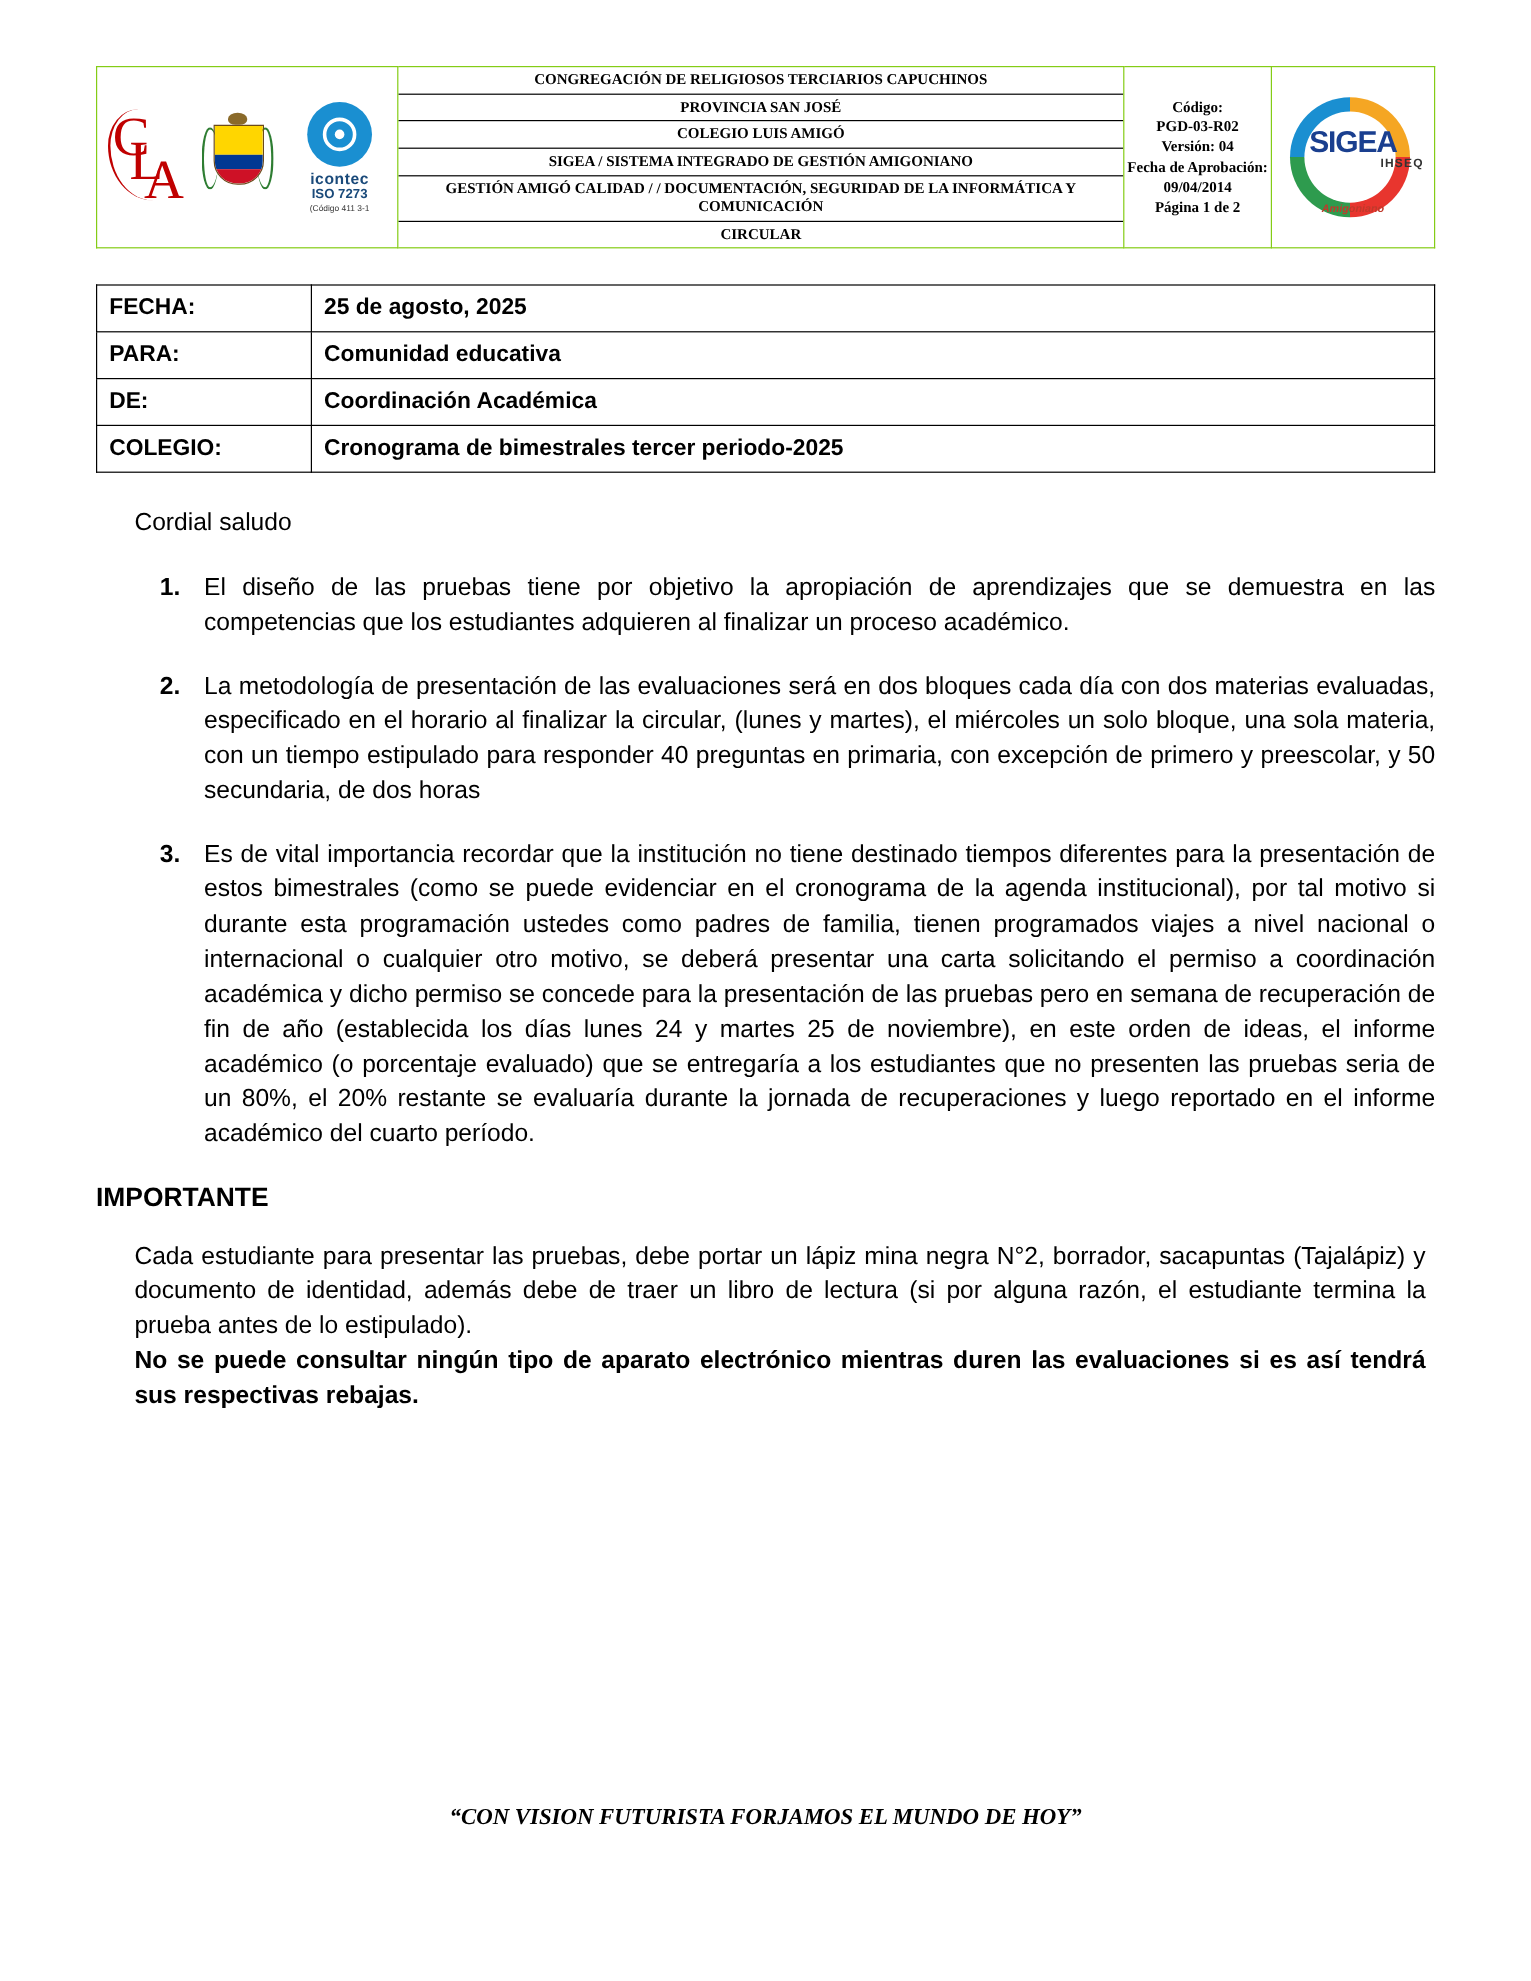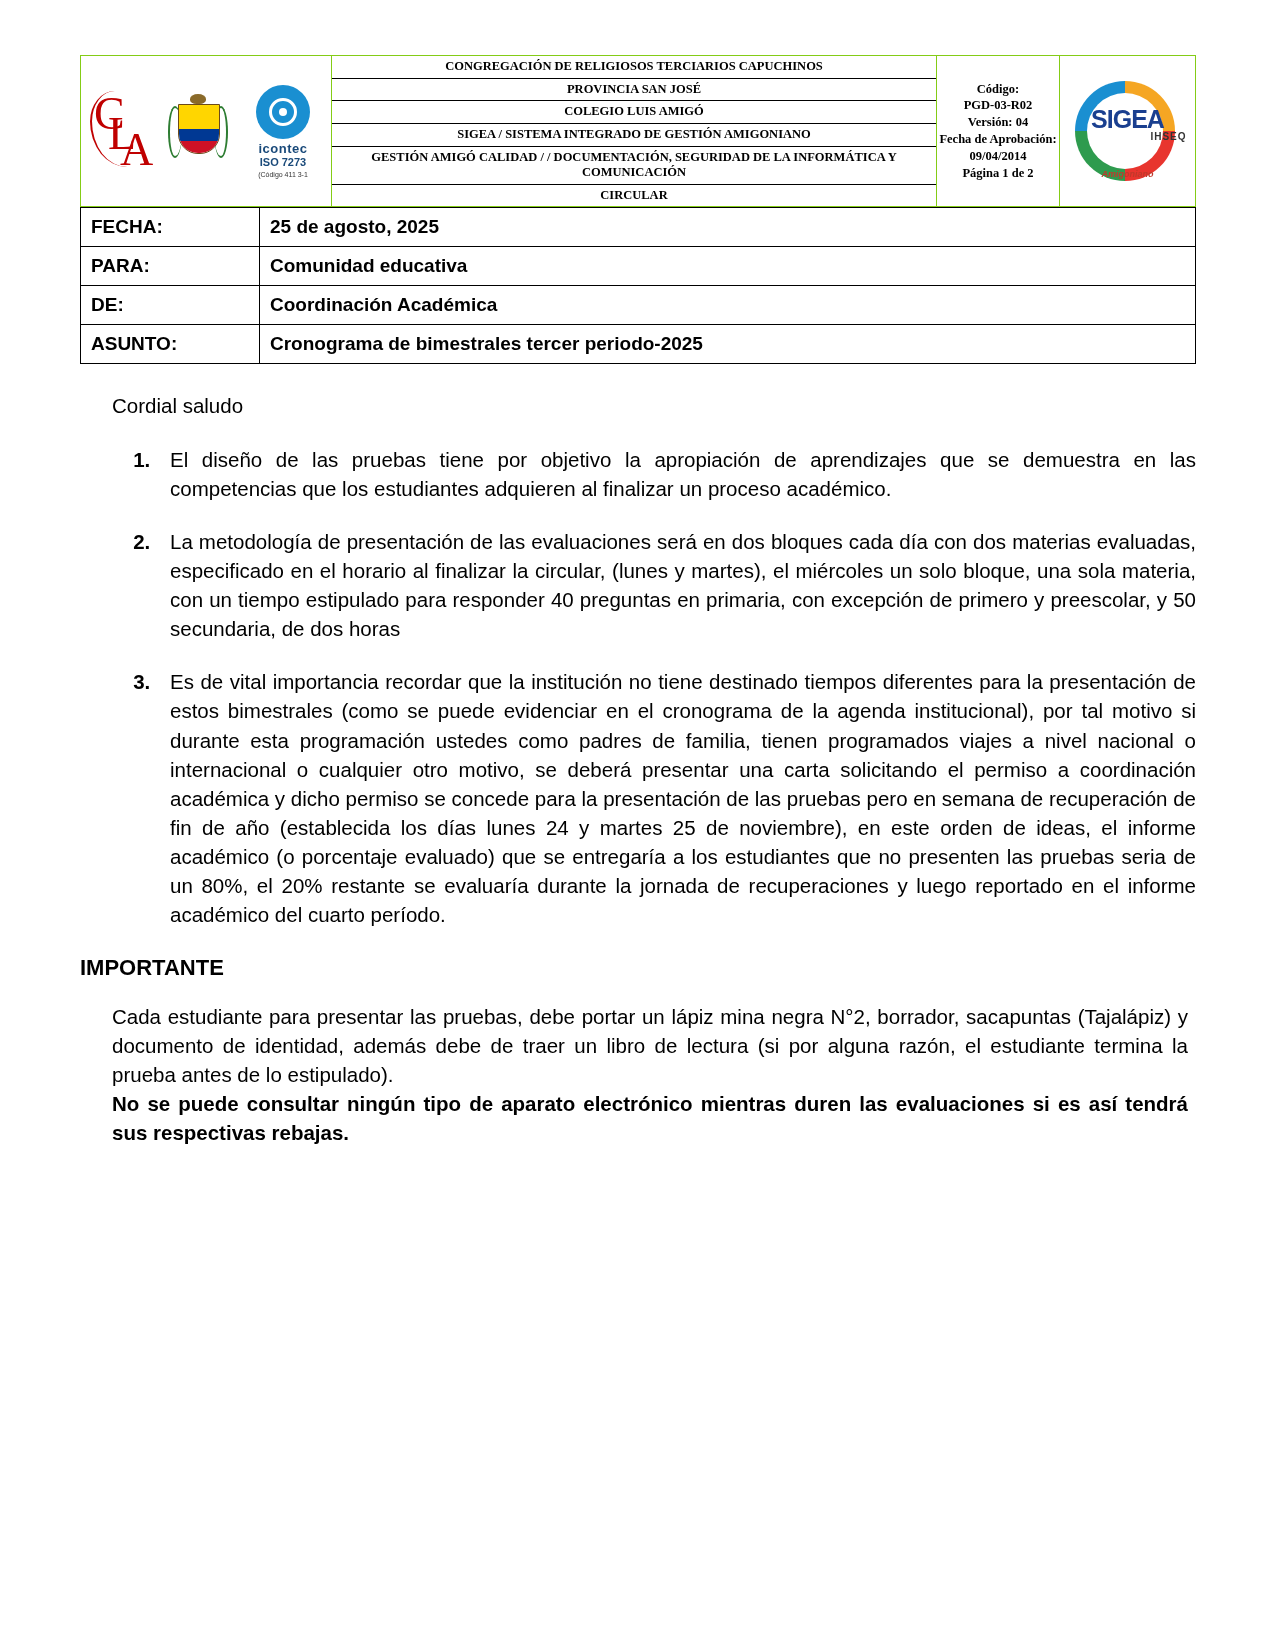--- a/index.html
+++ b/index.html
@@ -191,20 +191,21 @@
     font-style: italic;
     color: #c0392b;
     font-weight: bold;
   }
 
   
   table.info-table {
     width: 100%;
     border-collapse: collapse;
     table-layout: fixed;
+    margin-top: 30px;
   }
   table.info-table td {
     border: 1px solid #000;
     padding: 6px 10px;
     font-size: 19px;
     font-weight: bold;
     font-family: "Liberation Sans", sans-serif;
     height: 26px;
   }
   table.info-table td.lbl { width: 158px; }
@@ -335,33 +336,34 @@
     </tr>
     <tr>
       <td class="lbl">PARA:</td>
       <td>Comunidad educativa</td>
     </tr>
     <tr>
       <td class="lbl">DE:</td>
       <td>Coordinación Académica</td>
     </tr>
     <tr>
-      <td class="lbl">ASUNTO:</td>
+      <td class="lbl">COLEGIO:</td>
       <td>Cronograma de bimestrales tercer periodo-2025</td>
     </tr>
   </tbody>
     </table>
 
   <div class="body-text">
     <p class="p-saludo">Cordial saludo</p>
 
     <ol class="main-list">
       <li>El diseño de las pruebas tiene por objetivo la apropiación de aprendizajes que se demuestra en las competencias que los estudiantes adquieren al finalizar un proceso académico.</li>
       <li>La metodología de presentación de las evaluaciones será en dos bloques cada día con dos materias evaluadas, especificado en el horario al finalizar la circular, (lunes y martes), el miércoles un solo bloque, una sola materia, con un tiempo estipulado para responder 40 preguntas en primaria, con excepción de primero y preescolar, y 50 secundaria, de dos horas</li>
       <li>Es de vital importancia recordar que la institución no tiene destinado tiempos diferentes para la presentación de estos bimestrales (como se puede evidenciar en el cronograma de la agenda institucional), por tal motivo si durante esta programación ustedes como padres de familia, tienen programados viajes a nivel nacional o internacional o cualquier otro motivo, se deberá presentar una carta solicitando el permiso a coordinación académica y dicho permiso se concede para la presentación de las pruebas pero en semana de recuperación de fin de año (establecida los días lunes 24 y martes 25 de noviembre), en este orden de ideas, el informe académico (o porcentaje evaluado) que se entregaría a los estudiantes que no presenten las pruebas seria de un 80%, el 20% restante se evaluaría durante la jornada de recuperaciones y luego reportado en el informe académico del cuarto período.</li>
     </ol>
 
     <h2 class="importante">IMPORTANTE</h2>
     <p class="p-final">Cada estudiante para presentar las pruebas, debe portar un lápiz mina negra N°2, borrador, sacapuntas (Tajalápiz) y documento de identidad, además debe de traer un libro de lectura (si por alguna razón, el estudiante termina la prueba antes de lo estipulado).</p>
     <p class="p-bold">No se puede consultar ningún tipo de aparato electrónico mientras duren las evaluaciones si es así tendrá sus respectivas rebajas.</p>
   </div>
 
+  <div class="footer">“CON VISION FUTURISTA FORJAMOS EL MUNDO DE HOY”</div>
 </div>
 
 </body></html>

